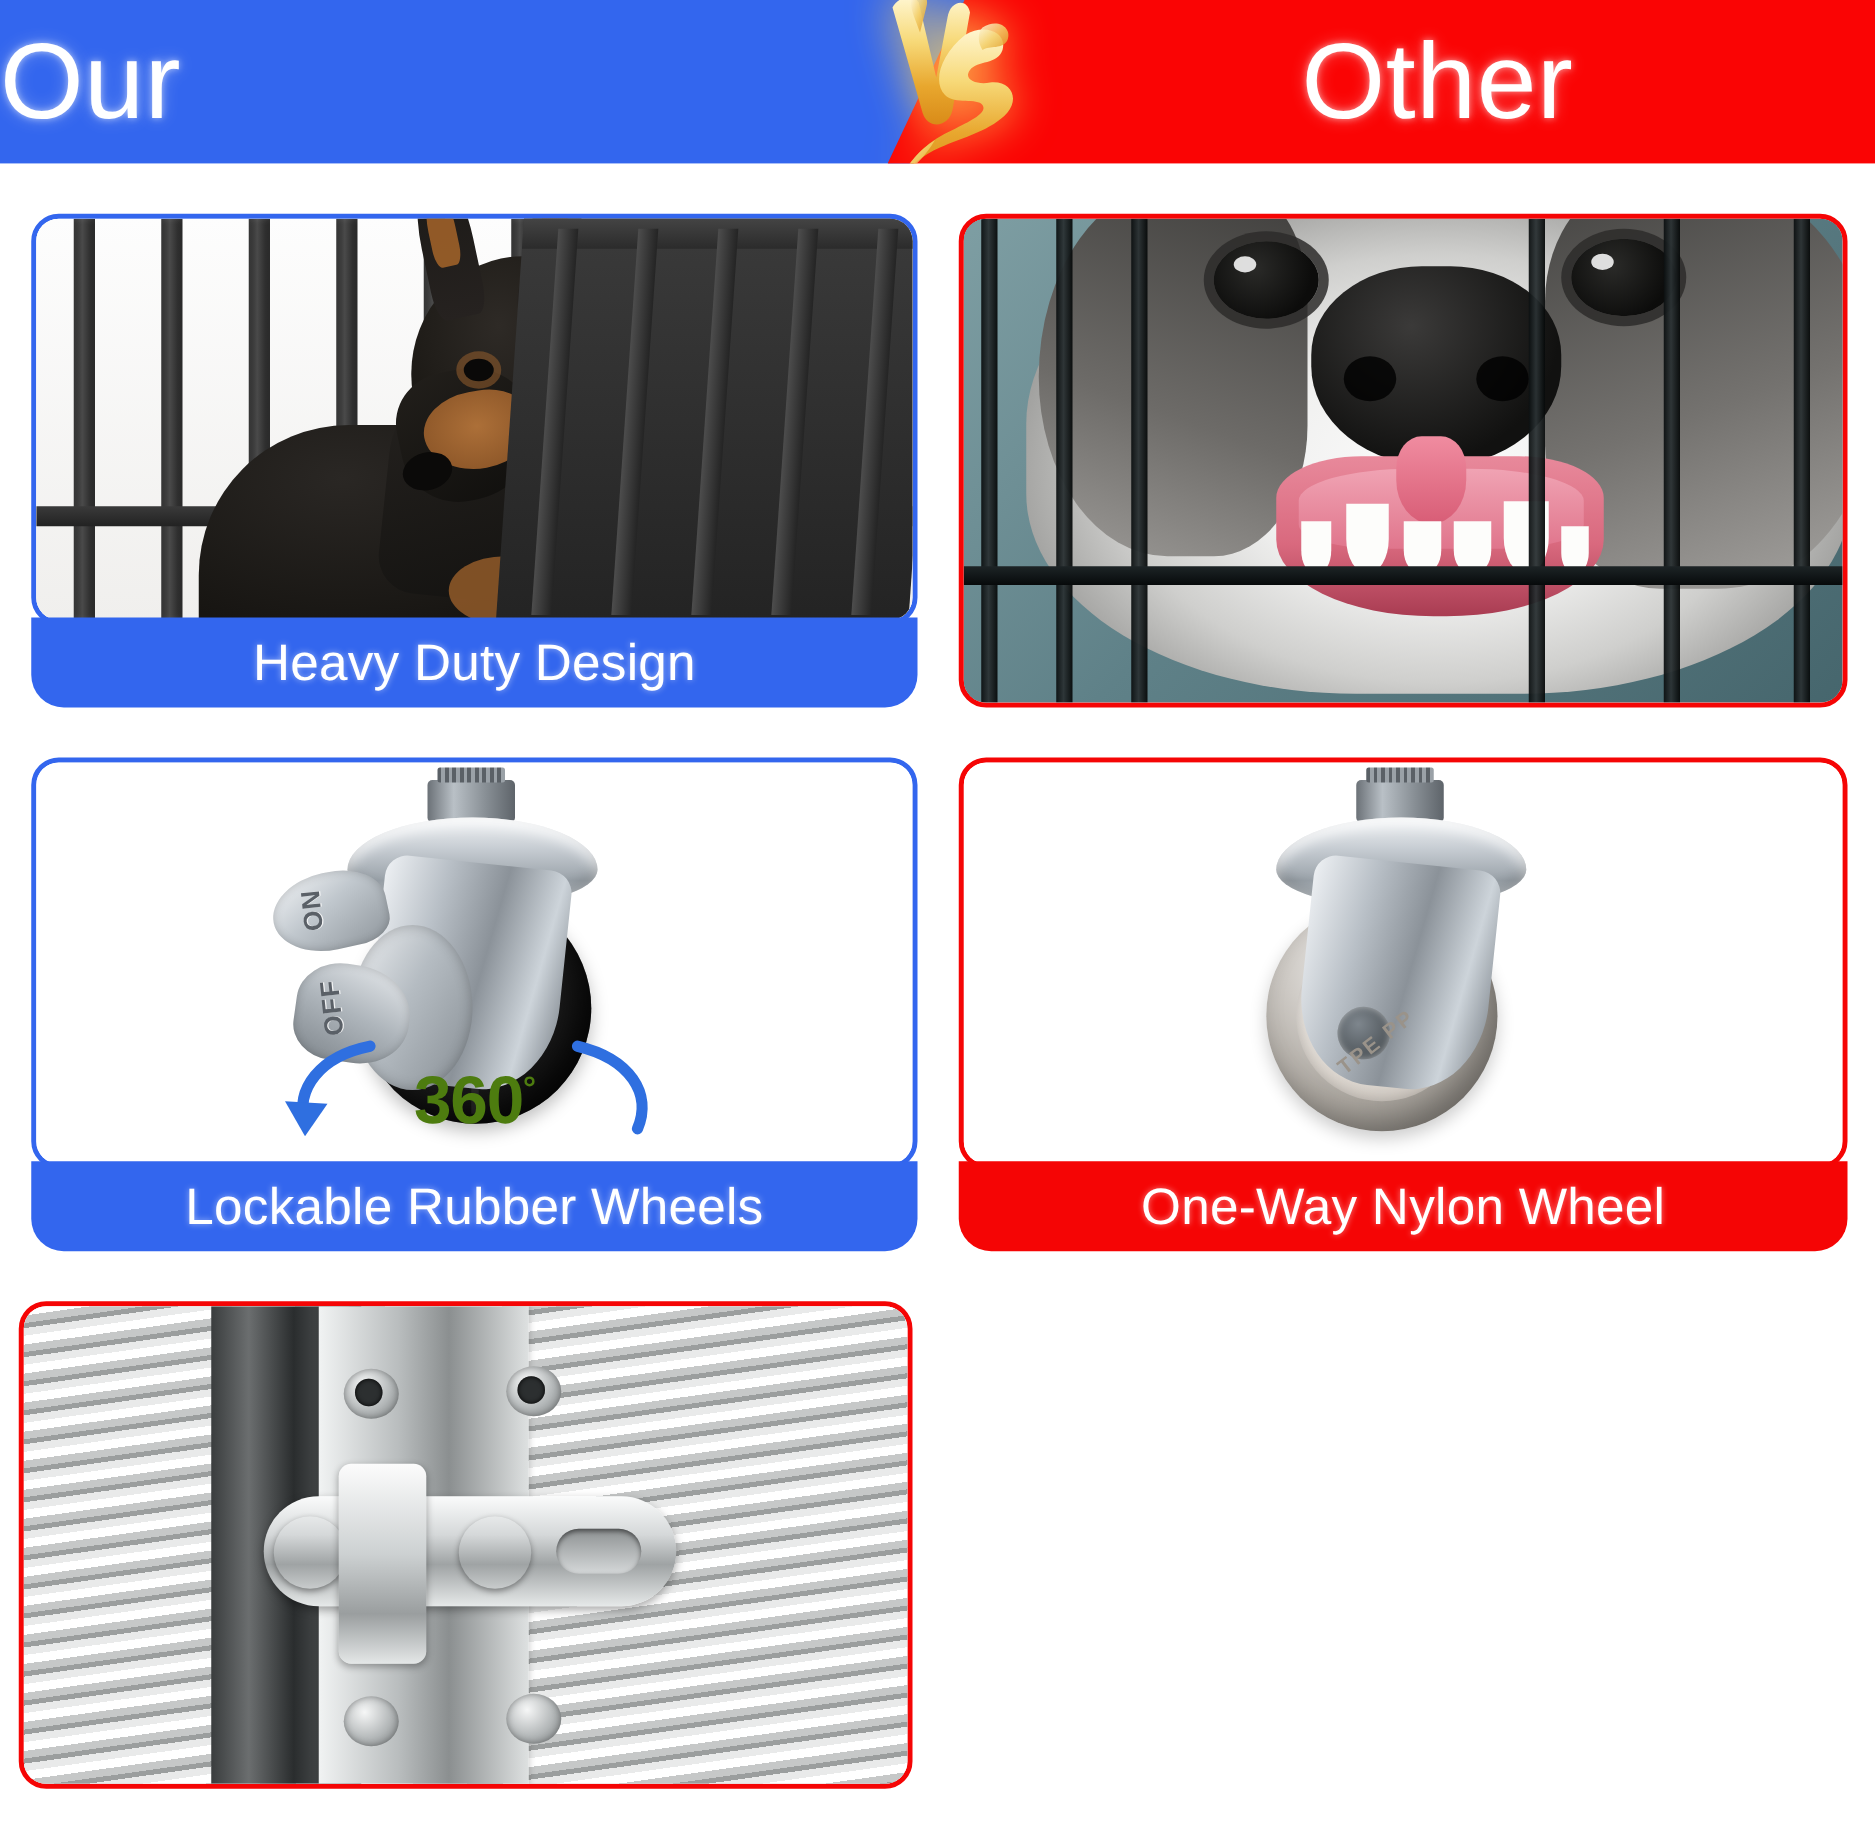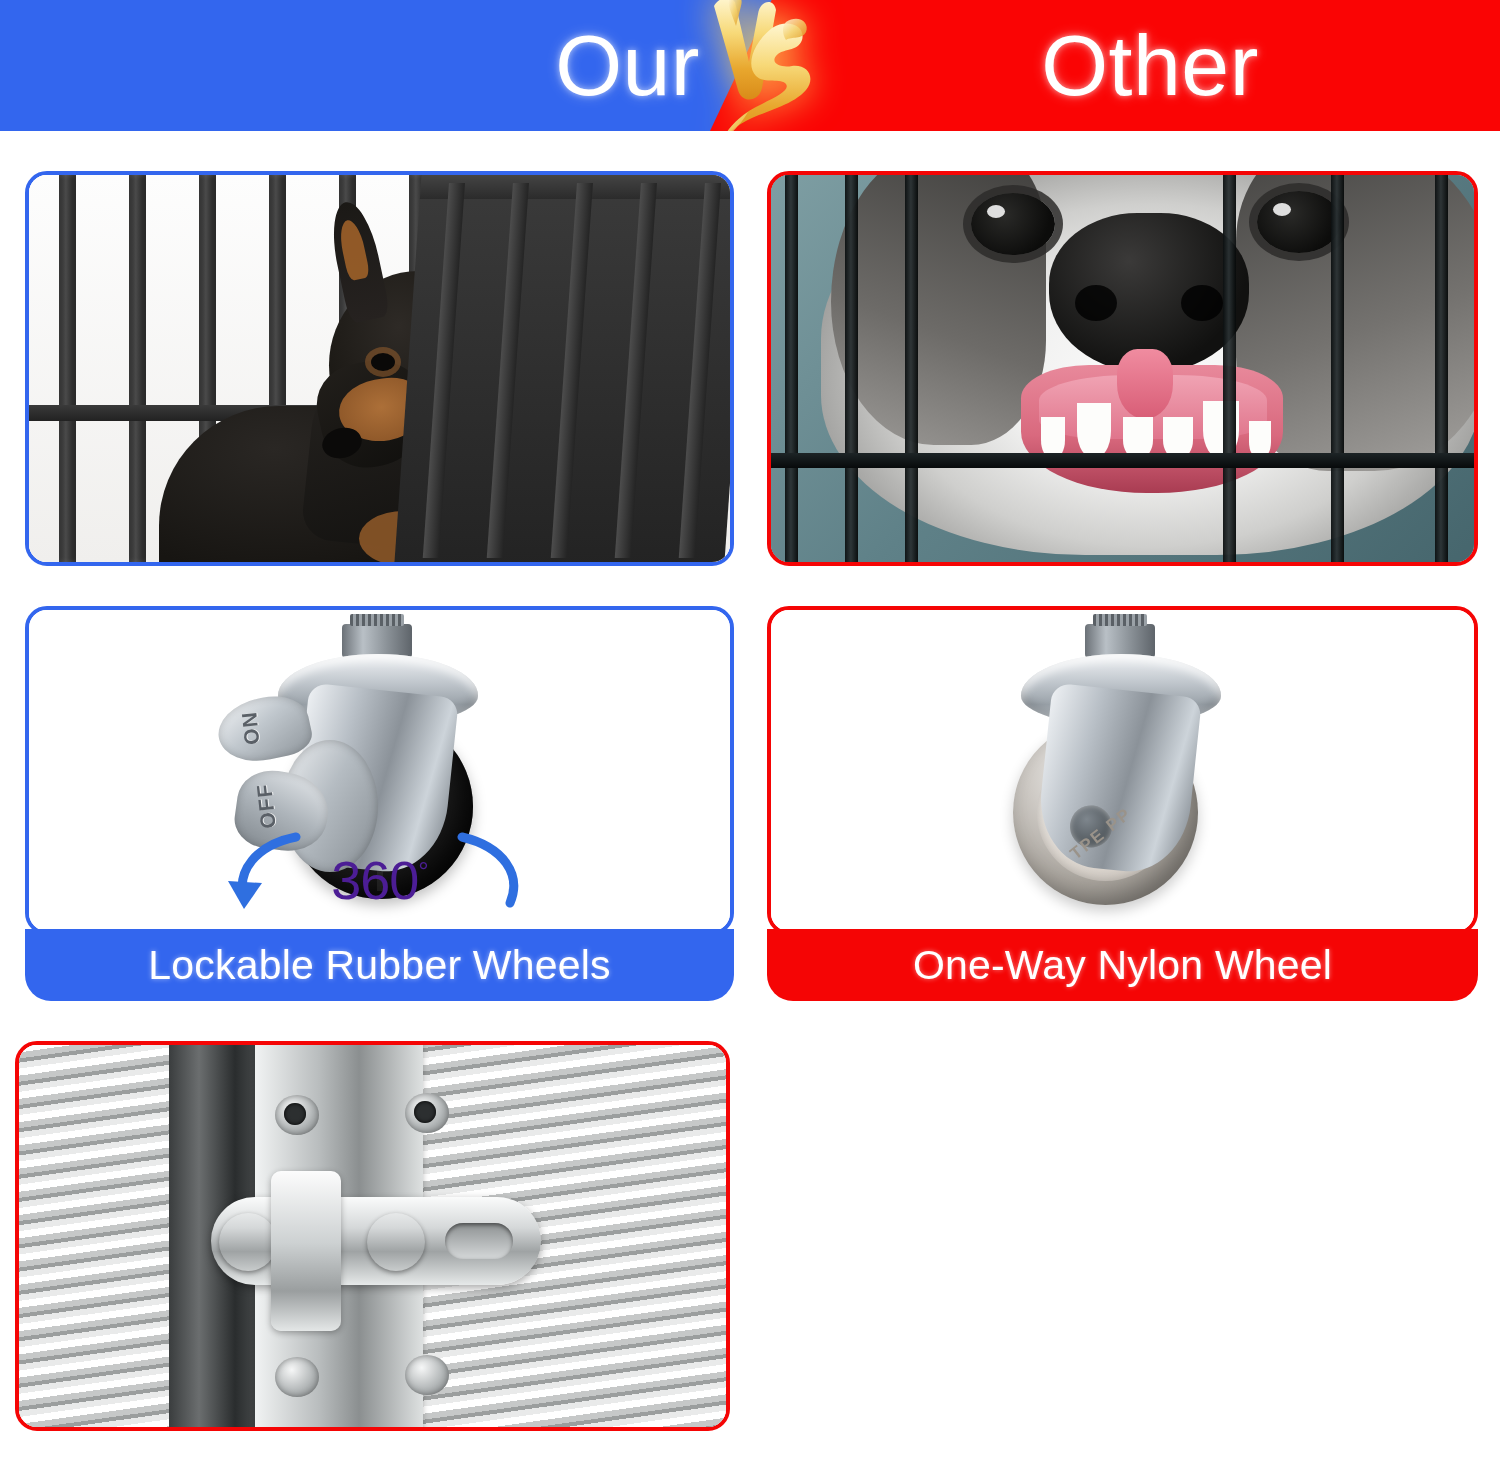--- a/index.html
+++ b/index.html
@@ -22,21 +22,21 @@
     position:absolute; right:0; top:0; width:790px; height:131px;
     background:#fa0404;
     clip-path: polygon(7.8% 0, 100% 0, 100% 100%, 0 100%);
   }
   .hdr-label{
     position:absolute; top:0; height:131px; line-height:131px;
     color:#ffffff; font-size:86px; font-weight:400; letter-spacing:0.5px;
     text-shadow:0 0 6px rgba(255,255,255,.55), 0 0 14px rgba(255,255,255,.3);
     white-space:nowrap;
   }
-  .hdr-label.our{ left:0; width:700px; text-align:right; }
+  .hdr-label.our{ left:0; width:700px; text-align:left; }
   .hdr-label.other{ right:0; width:700px; text-align:center; }
 
   .vs-wrap{
     position:absolute; left:686px; top:-8px; width:140px; height:150px;
     display:flex; align-items:center; justify-content:center;
     filter: drop-shadow(0 0 18px rgba(255,210,90,.85));
   }
   .vs-wrap svg{ width:140px; height:150px; display:block; }
 
   
@@ -285,21 +285,21 @@
     font-weight:700; letter-spacing:2px; transform:rotate(-38deg); z-index:4;
   }
 
   .rot360{
     position:absolute; left:50%; transform:translateX(-50%);
     bottom:8px; width:360px; height:92px;
   }
   .rot360 svg{ width:360px; height:92px; display:block; }
   .rot360 .num{
     position:absolute; left:50%; top:22px; transform:translateX(-50%);
-    color:#4c1d95; font-size:54px; font-weight:400; letter-spacing:-1px;
+    color:#4d7c0f; font-size:54px; font-weight:700; letter-spacing:-1px;
     line-height:1;
   }
   .rot360 .num sup{ font-size:26px; vertical-align:super; }
 
   
   .p5{ position:absolute; inset:0; background:#ffffff; }
   .tex{
     background-color:#6f6f6f;
     background-image:
       radial-gradient(circle at 18% 22%, #d9d9d9 0 1.4px, transparent 1.6px),
@@ -476,20 +476,21 @@
                 <div class="dtop"></div>
                 <div class="dbar" style="left:28px"></div>
                 <div class="dbar" style="left:92px"></div>
                 <div class="dbar" style="left:156px"></div>
                 <div class="dbar" style="left:220px"></div>
                 <div class="dbar" style="left:284px"></div>
               </div>
             </div>
           </div>
         </div>
+        <div class="caption">Heavy Duty Design</div>
       </div>
     </div>
 
     <div class="cell right">
       <div class="card">
         <div class="photo">
           <div class="inner">
             <div class="p2">
               <div class="wall"></div>
               <div class="husky">

